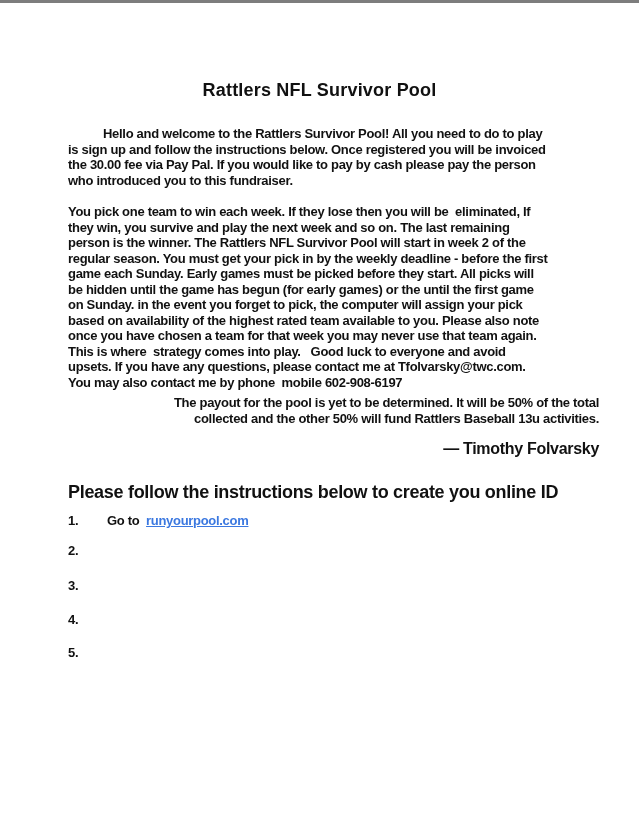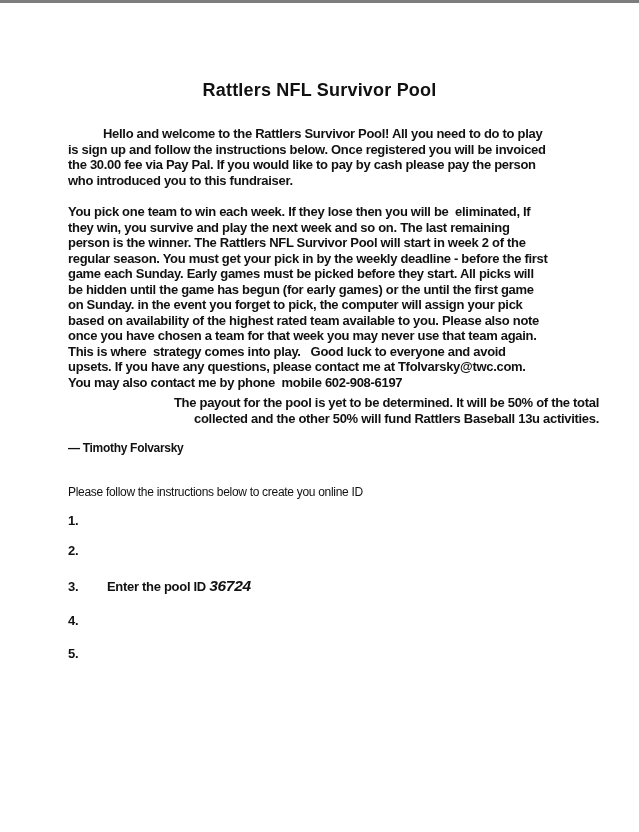--- a/index.html
+++ b/index.html
@@ -31,24 +31,24 @@
     font-size: 13px;
     font-weight: bold;
     line-height: 15.5px;
     letter-spacing: -0.3px;
     white-space: pre;
   }
   .para.indent-first { text-indent: 35px; }
   .p-intro   { margin-top: 24px; }
   .p-rules   { margin-top: 16px; }
   .p-payout  { margin-top: 5px; text-align: right; }
-  .signature { margin-top: 15px; font-size: 12px; font-weight: bold; line-height: 15.5px; letter-spacing: -0.3px; }
+  .signature { margin-top: 15px; font-size: 16px; font-weight: bold; line-height: 15.5px; letter-spacing: -0.3px; text-align: right; }
   .instructions-heading {
     margin-top: 28px;
-    font-size: 12px; font-weight: normal; line-height: 15.5px; letter-spacing: -0.3px;
+    font-size: 18px; font-weight: bold; line-height: 15.5px; letter-spacing: -0.3px;
   }
   .step {
     display: flex;
     align-items: baseline;
   }
   .step-num {
     flex: 0 0 39px;
     font-size: 13px; font-weight: bold; line-height: 15.5px; letter-spacing: -0.3px;
   }
   .step-text {
@@ -101,29 +101,29 @@
 
   <p class="para p-payout">The payout for the pool is yet to be determined. It will be 50% of the total
 collected and the other 50% will fund Rattlers Baseball 13u activities.</p>
 
   <p class="signature">— Timothy Folvarsky</p>
 
   <p class="instructions-heading">Please follow the instructions below to create you online ID</p>
 
   <div class="step s1">
     <span class="step-num">1.</span>
+    <span class="step-text"><span>Go to  </span><a class="step-link">runyourpool.com</a><span></span></span>
   </div>
 
   <div class="step s2">
     <span class="step-num">2.</span>
   </div>
 
   <div class="step s3">
     <span class="step-num">3.</span>
-    <span class="step-text"><span>Enter the pool ID </span><span class="step-em">36724</span><span></span></span>
   </div>
 
   <div class="step s4">
     <span class="step-num">4.</span>
   </div>
 
   <div class="step s5">
     <span class="step-num">5.</span>
   </div>
 

